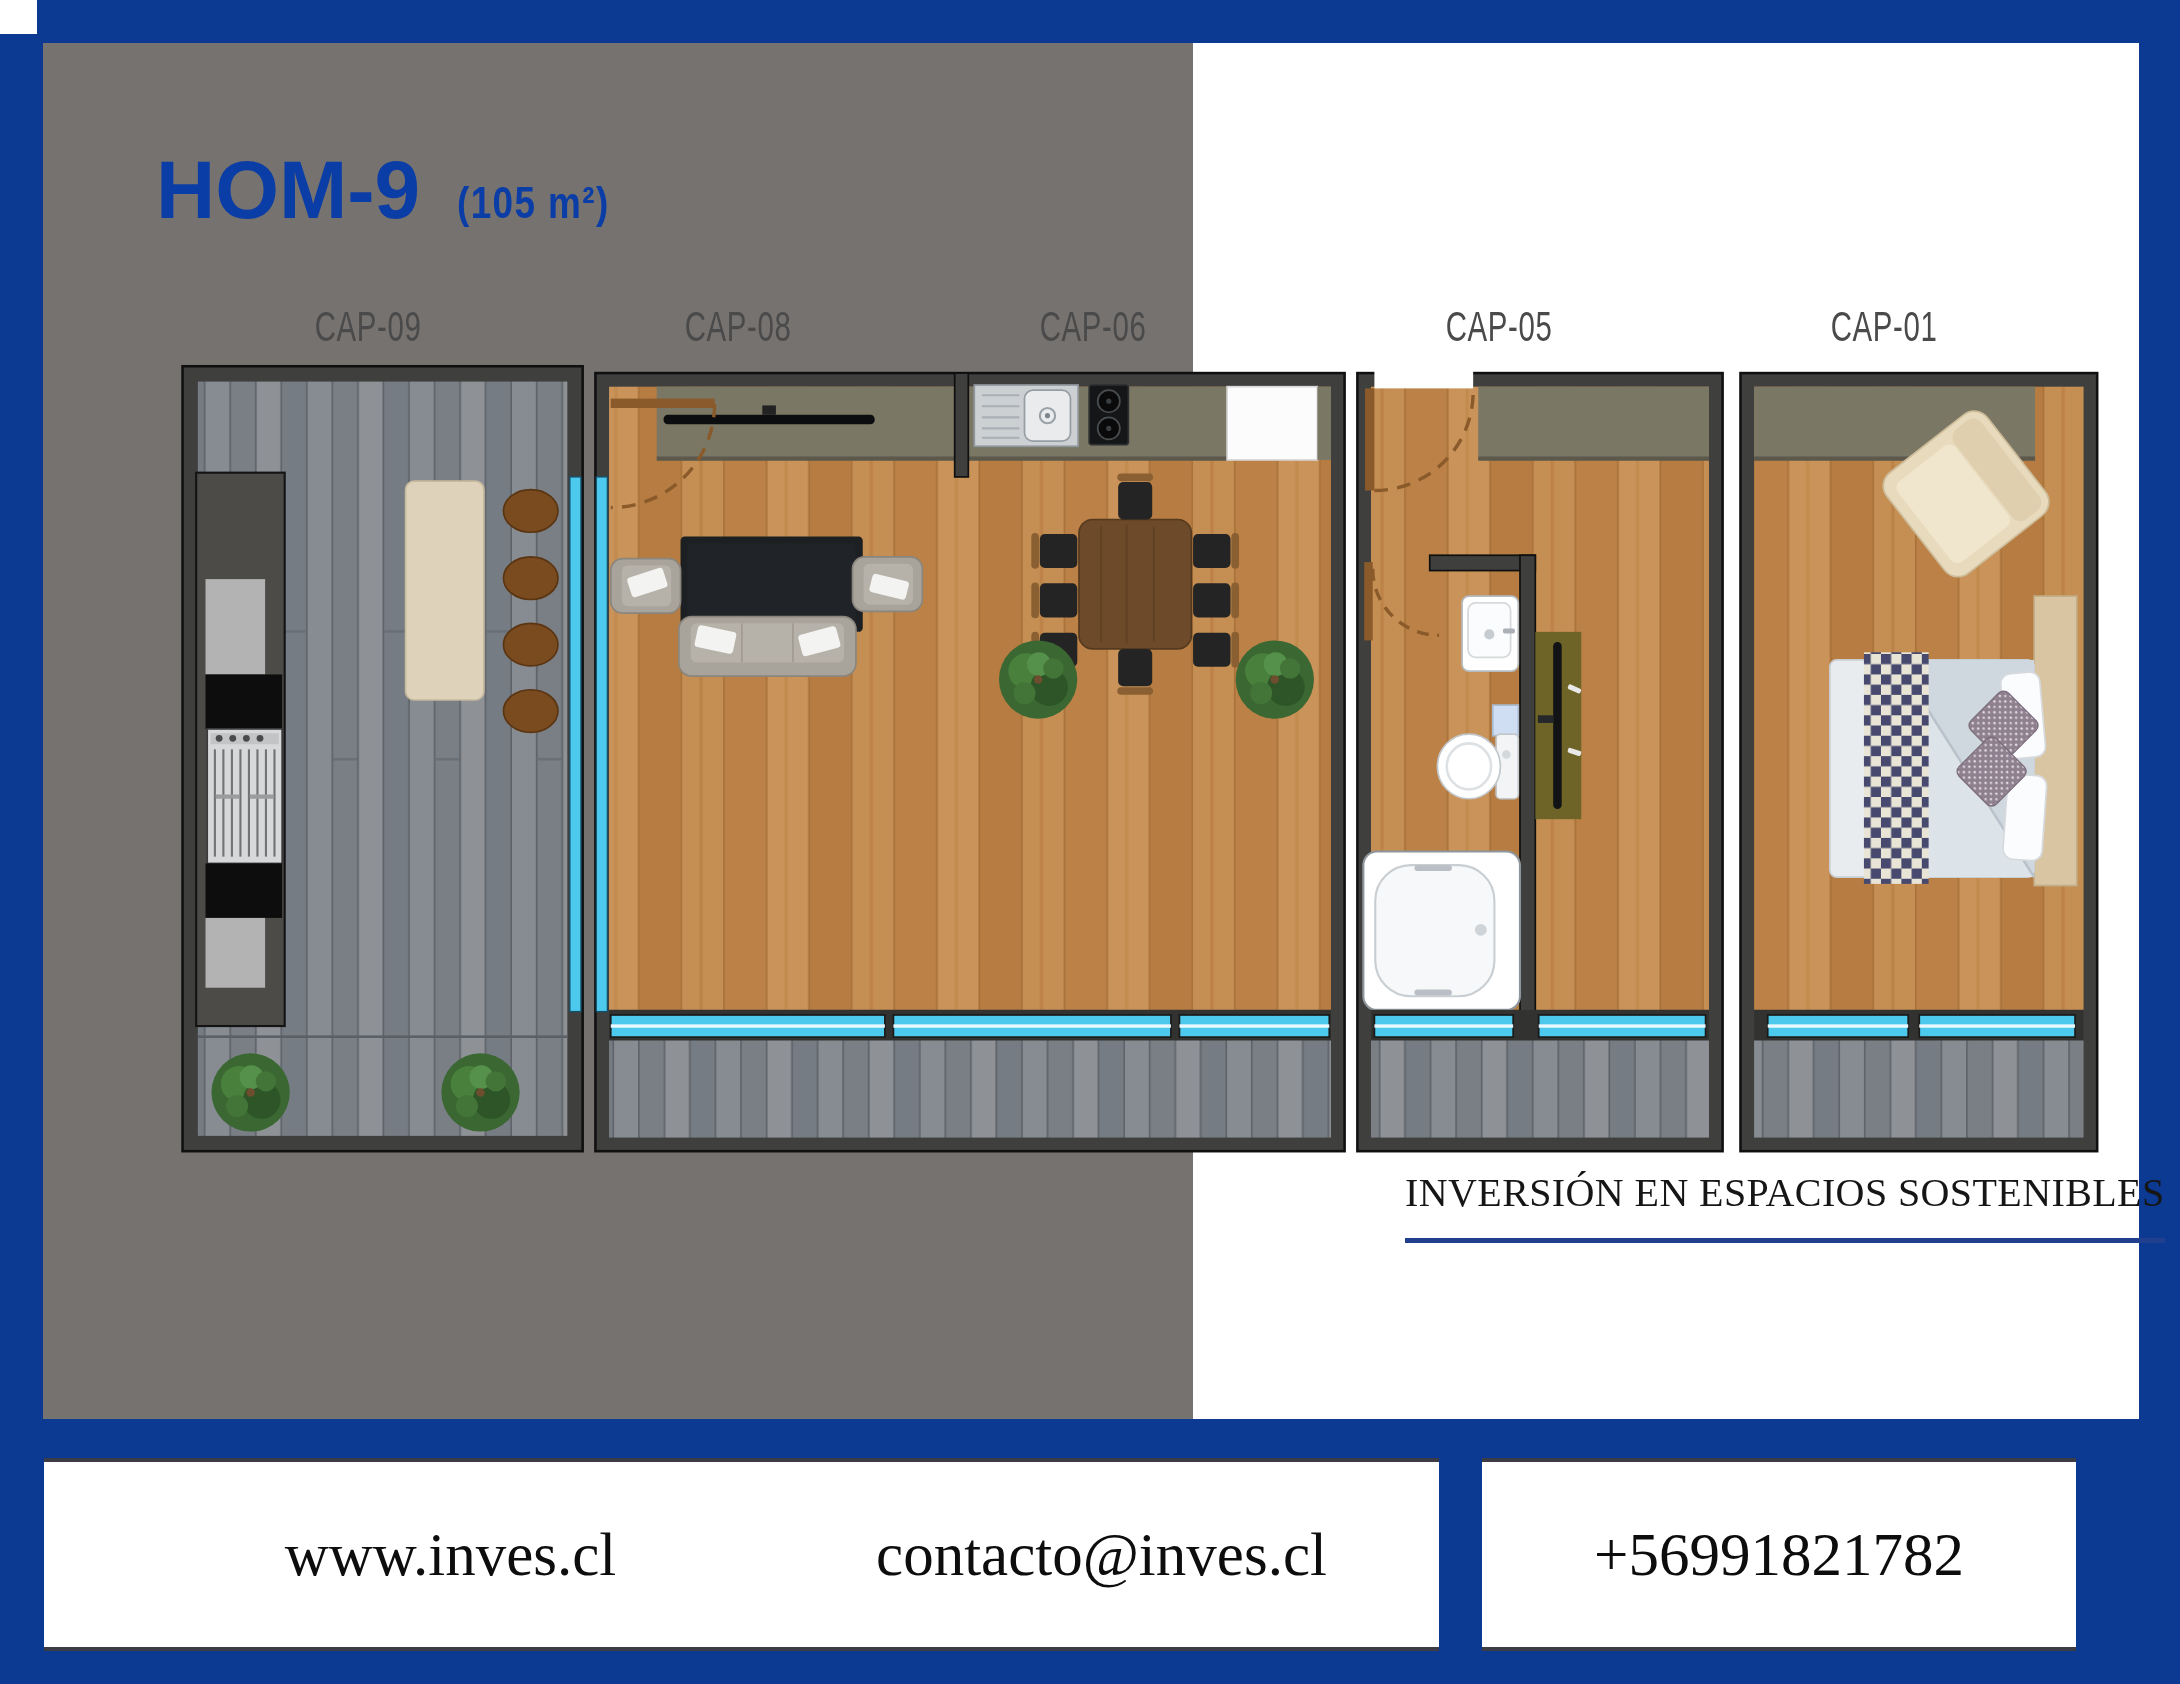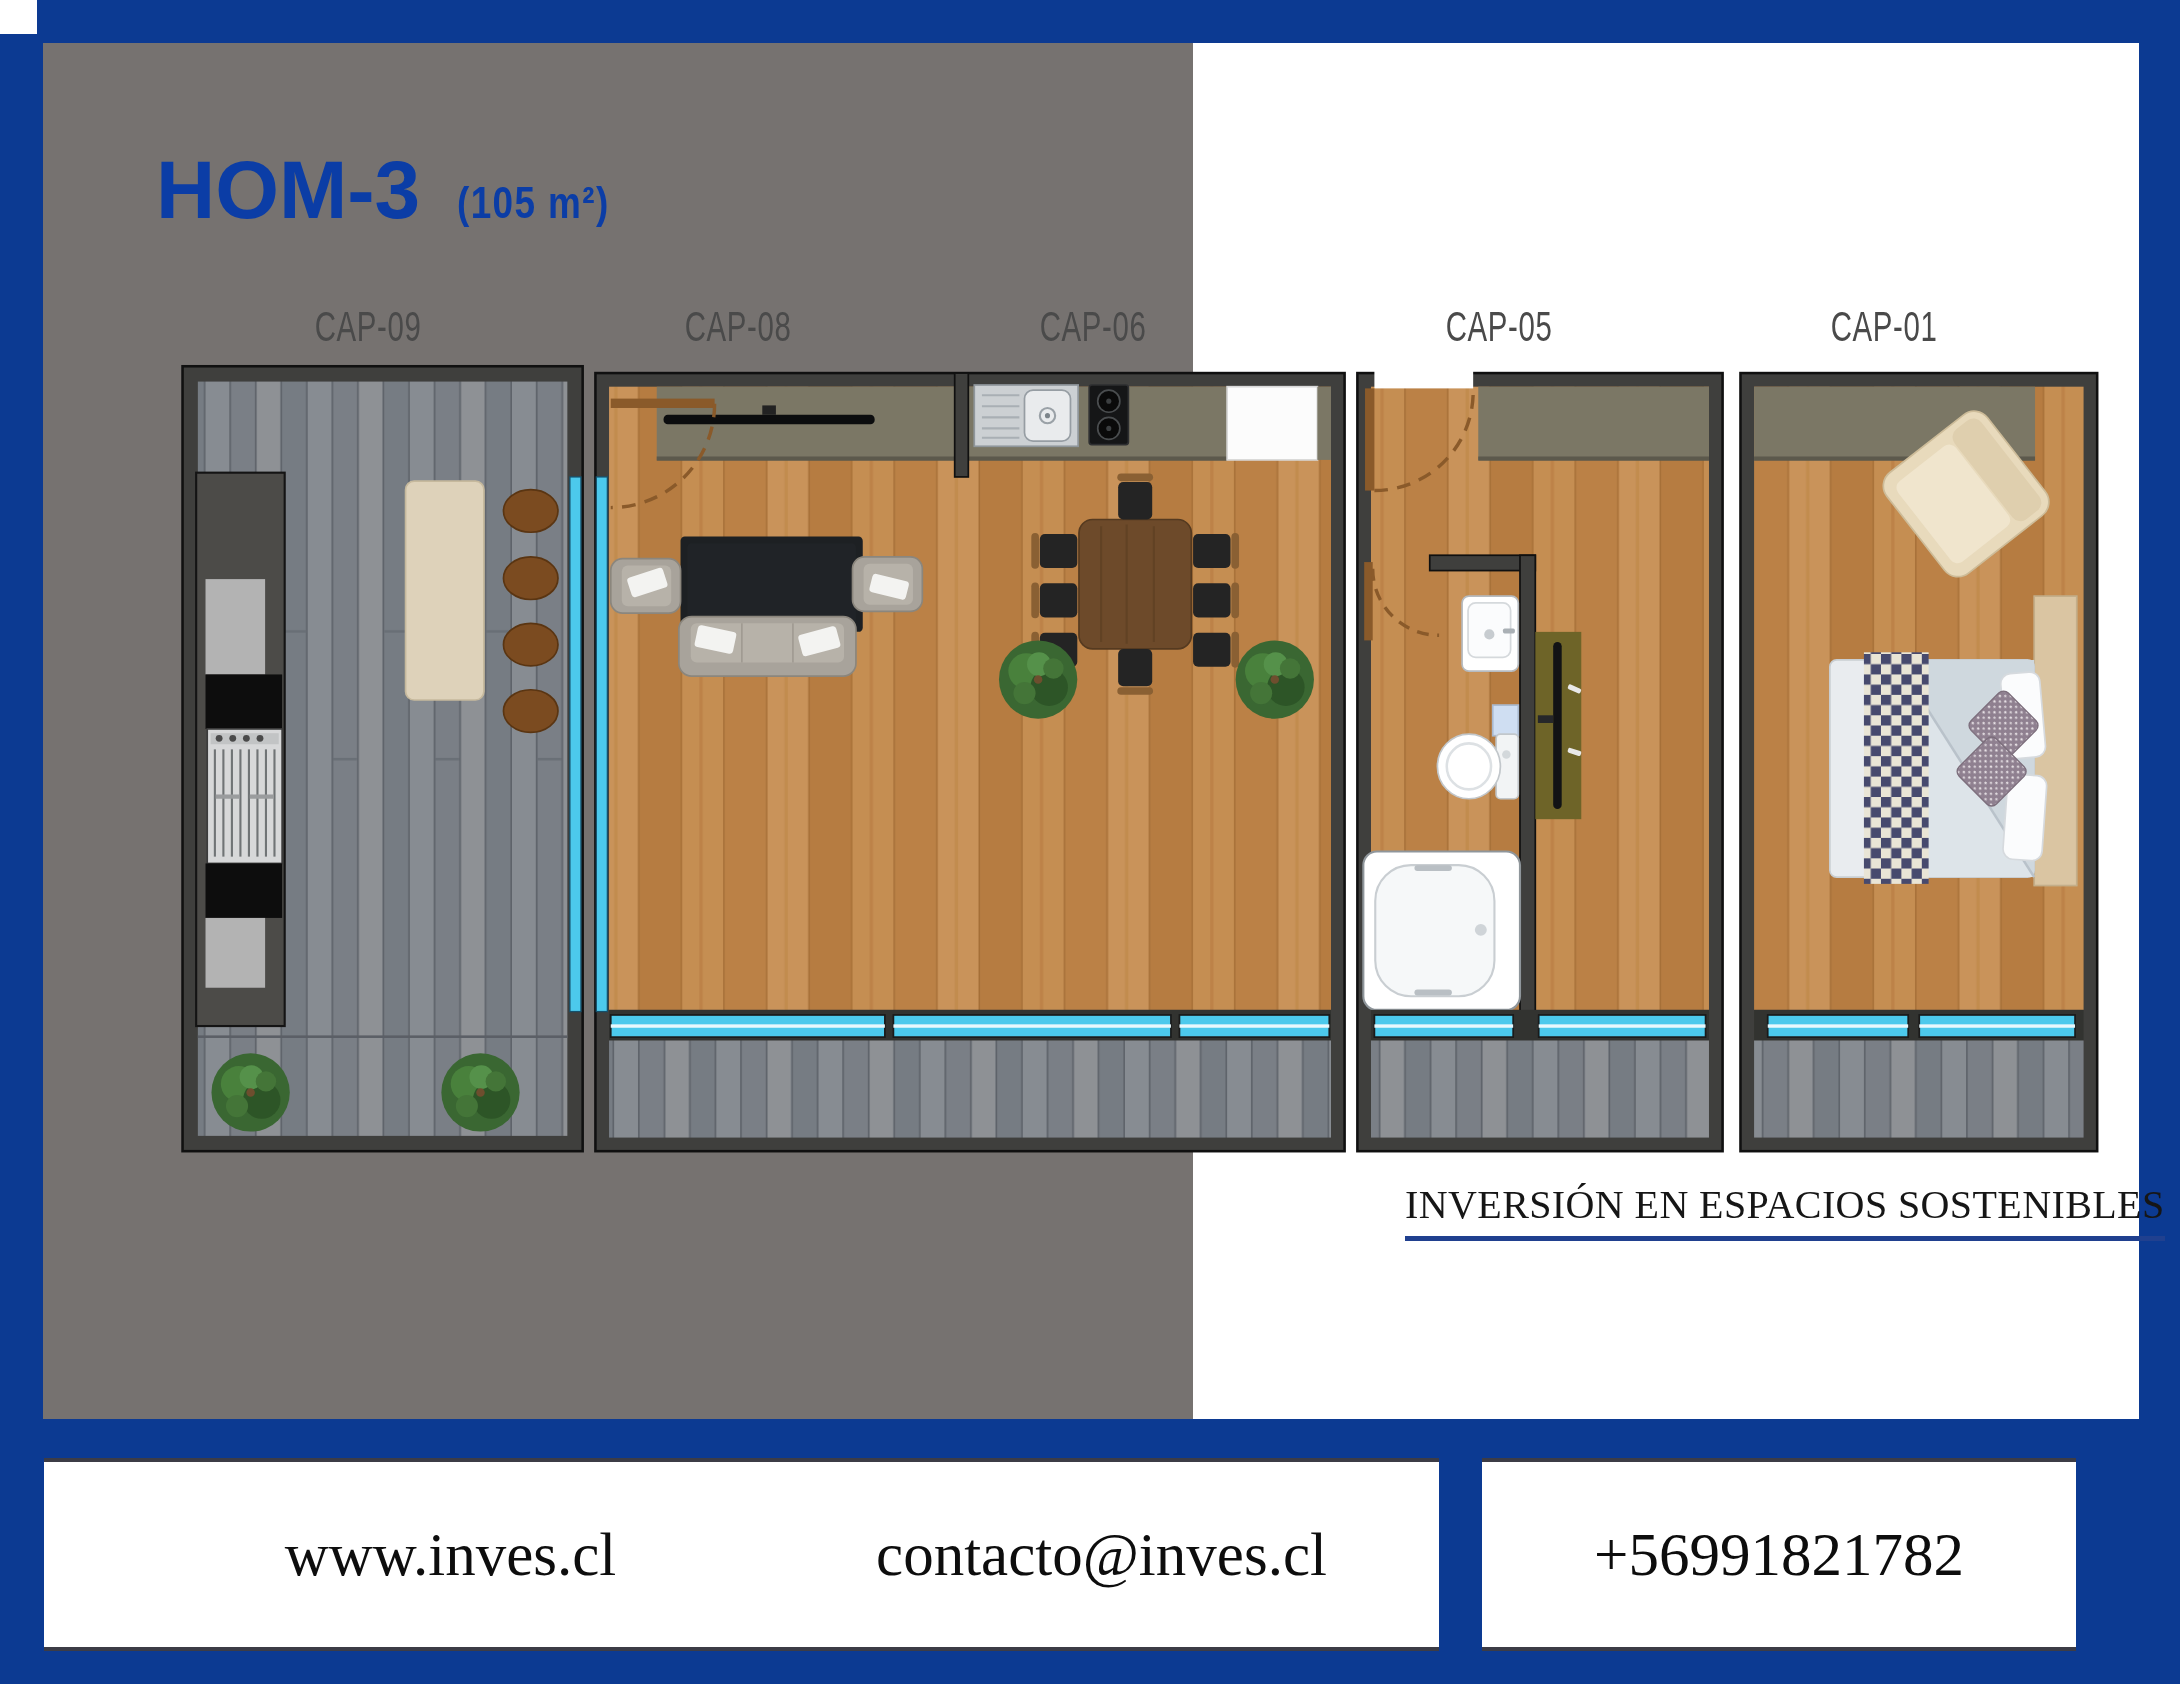--- a/index.html
+++ b/index.html
@@ -32,23 +32,23 @@
   #logo-wordmark{display:flex;align-items:baseline;height:181px;}
   #logo-inv{
     display:inline-block;font-size:232px;line-height:0.78;font-weight:400;color:#3b3b3b;
     transform:scaleX(0.56);transform-origin:left bottom;letter-spacing:-6.8px;
   }
   #logo-es{
     display:inline-block;font-size:228px;line-height:0.78;font-weight:bold;color:#20408f;
     transform:scaleX(0.92);transform-origin:left bottom;letter-spacing:-13.6px;margin-left:-25.6px;
   }
   #logo-tagline{
-    margin-top:12px;display:inline-block;
+    display:inline-block;
     font-family:"Liberation Serif",serif;font-size:40px;color:#161616;
-    letter-spacing:0.4px;border-bottom:5.1px solid #20408f;padding-bottom:8px;white-space:nowrap;
+    letter-spacing:0.4px;border-bottom:5.1px solid #20408f;padding-bottom:22px;white-space:nowrap;
   }
 
   .contact-box{
     position:absolute;top:1458px;height:193px;background:#ffffff;
     border-top:4.3px solid #3c3c46;border-bottom:4.3px solid #3c3c46;box-sizing:border-box;
     display:flex;align-items:center;justify-content:center;
     font-family:"Liberation Serif",serif;font-size:61px;color:#0d0d0d;white-space:nowrap;
   }
   #contact-web{left:44px;width:813px;}
   #contact-email{left:764px;width:675px;}
@@ -57,21 +57,21 @@
 </head>
 <body>
 
 <div id="page">
 
   <div id="gray-panel" class="panel"></div>
   <div id="white-panel" class="panel"></div>
   <div id="corner-notch"></div>
 
   <div id="title-block">
-    <span id="plan-title">HOM-3</span>
+    <span id="plan-title">HOM-9</span>
     <span id="plan-area">(105 m²)</span>
   </div>
 
   <span class="cap-label" style="left:368px">CAP-09</span>
   <span class="cap-label" style="left:738px">CAP-08</span>
   <span class="cap-label" style="left:1093px">CAP-06</span>
   <span class="cap-label" style="left:1499px">CAP-05</span>
   <span class="cap-label" style="left:1884px">CAP-01</span>
 
   <svg id="floorplan" width="1951" height="796" viewBox="205 425 2290 935" xmlns="http://www.w3.org/2000/svg">

